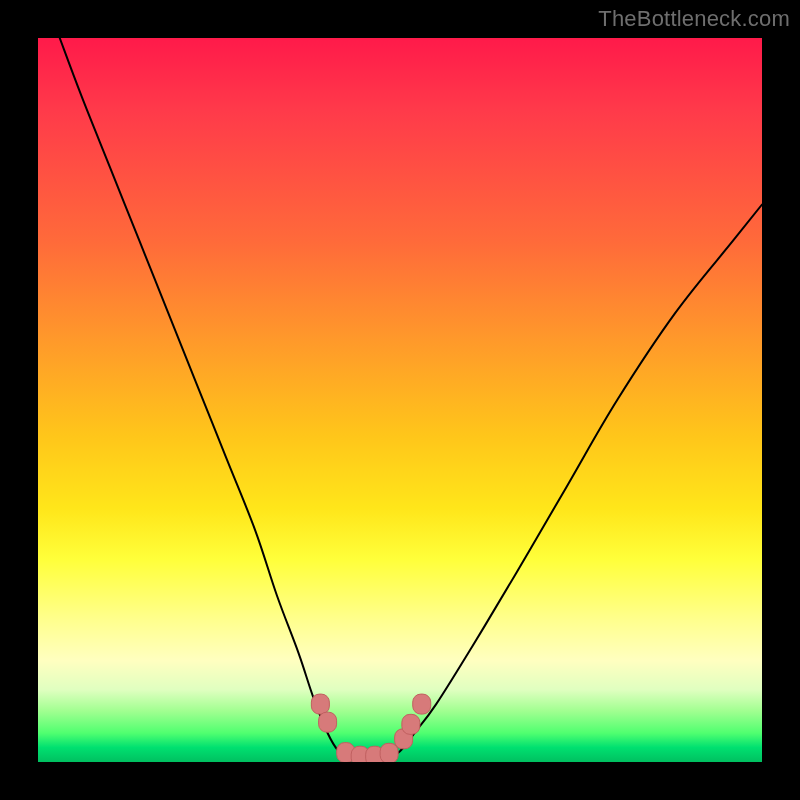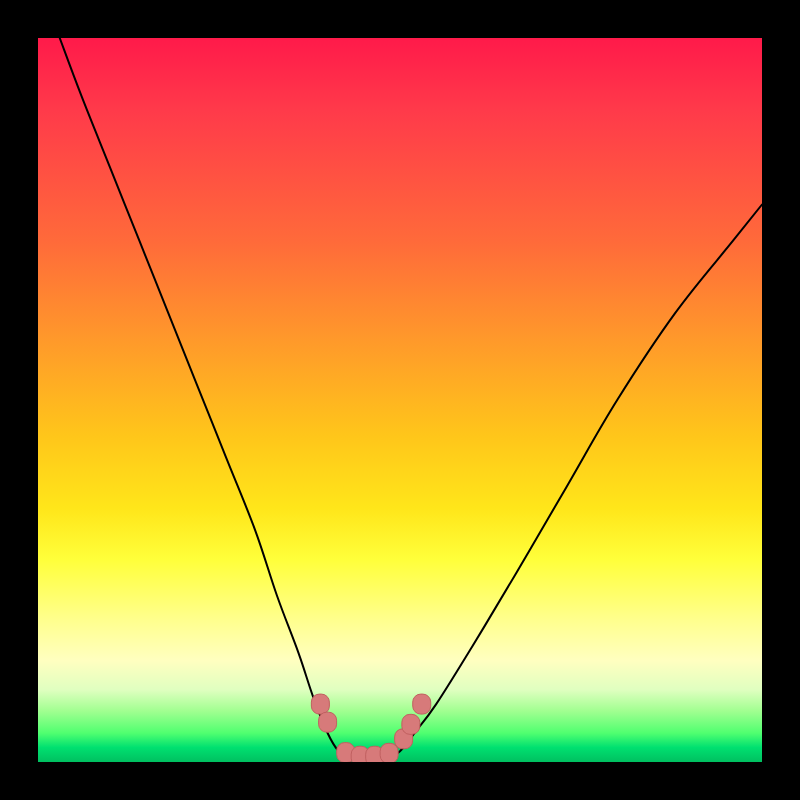--- a/index.html
+++ b/index.html
@@ -77,13 +77,14 @@
           <rect x="298.7" y="704.588" width="18" height="20" rx="8" ry="8" fill="#d77a7a" stroke="#c06060" stroke-width="1"></rect>
           <rect x="313.18" y="708.208" width="18" height="20" rx="8" ry="8" fill="#d77a7a" stroke="#c06060" stroke-width="1"></rect>
           <rect x="327.66" y="708.208" width="18" height="20" rx="8" ry="8" fill="#d77a7a" stroke="#c06060" stroke-width="1"></rect>
           <rect x="342.14" y="705.312" width="18" height="20" rx="8" ry="8" fill="#d77a7a" stroke="#c06060" stroke-width="1"></rect>
           <rect x="356.62" y="690.832" width="18" height="20" rx="8" ry="8" fill="#d77a7a" stroke="#c06060" stroke-width="1"></rect>
           <rect x="363.86" y="676.352" width="18" height="20" rx="8" ry="8" fill="#d77a7a" stroke="#c06060" stroke-width="1"></rect>
           <rect x="374.72" y="656.08" width="18" height="20" rx="8" ry="8" fill="#d77a7a" stroke="#c06060" stroke-width="1"></rect>
         </g>
     </svg>
   </div>
+  <div class="watermark">TheBottleneck.com</div>
 </div>
 
 </body></html>

